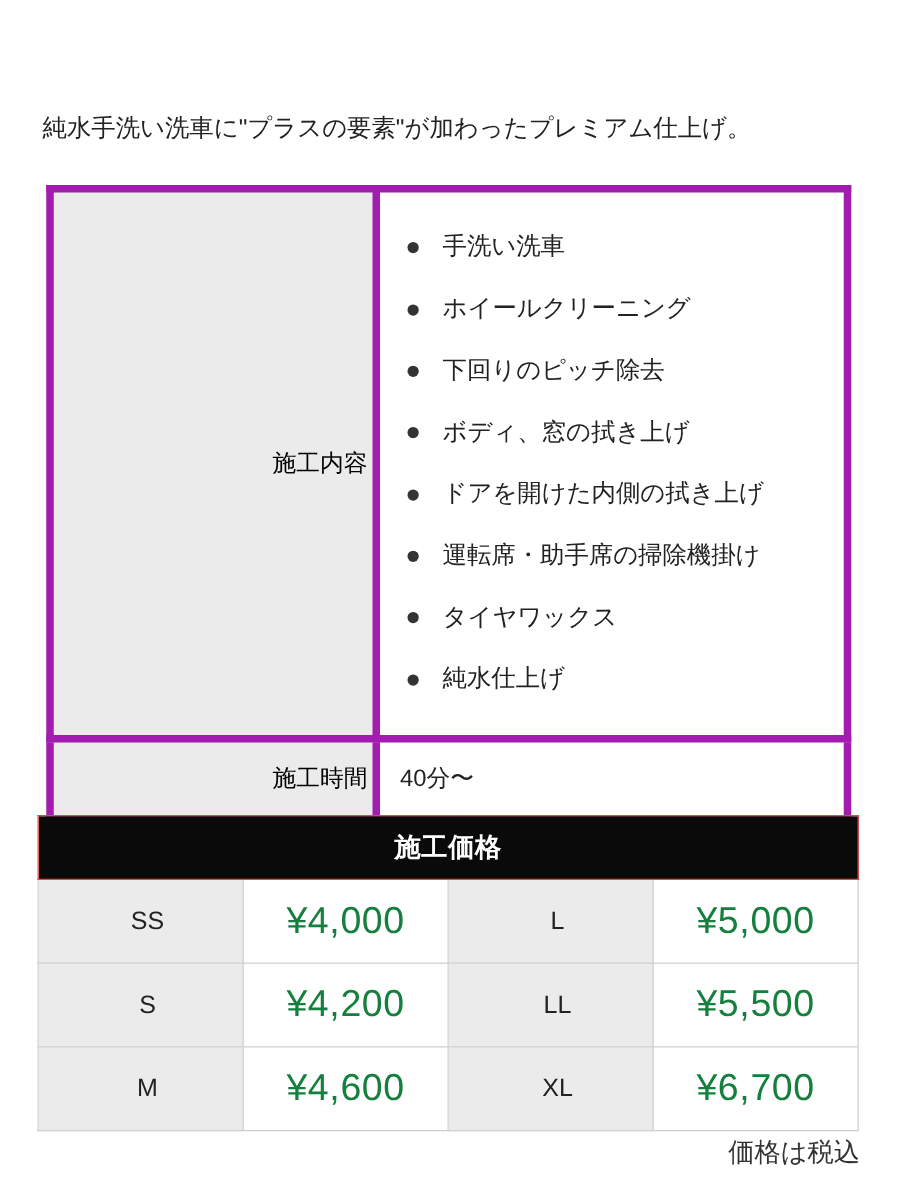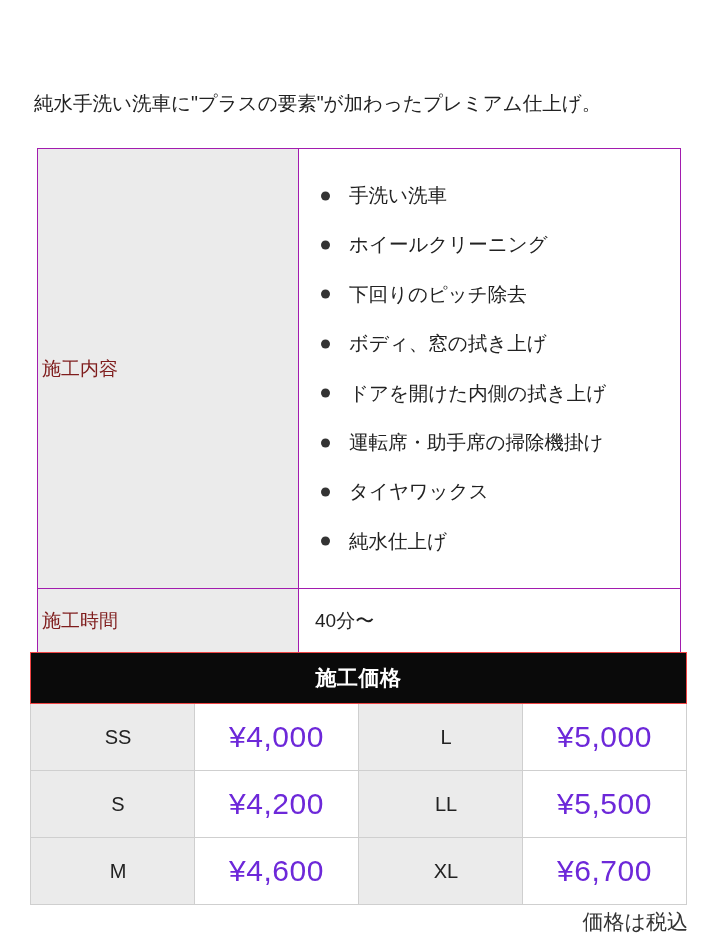--- a/index.html
+++ b/index.html
@@ -58,30 +58,30 @@
   
   .spec-table {
     position: absolute;
     left: 37px;
     top: 148px;
     width: 644px;
     border-collapse: collapse;
     table-layout: fixed;
   }
   .spec-table td {
-    border: 1px solid #a21caf;
+    border: 6px solid #a21caf;
     vertical-align: middle;
     box-sizing: border-box;
   }
   .spec-table td.label {
     width: 261px;
     background: #ebebeb;
-    text-align: left;
+    text-align: right;
     font-size: 19px;
-    color: #7f1d1d;
+    color: #000000;
     padding: 6px 4px;
   }
   .spec-table td.value {
     background: #ffffff;
     padding: 12px 0 12px 16px;
     font-size: 19px;
     color: #222222;
   }
   .spec-table tr.row-contents td.label {
     height: 440px;
@@ -152,21 +152,21 @@
     text-align: center;
     font-size: 20px;
     color: #222222;
     padding-left: 12px;
   }
   .price-table td.amount {
     width: 204px;
     background: #ffffff;
     text-align: center;
     font-size: 30px;
-    color: #6d28d9;
+    color: #15803d;
     letter-spacing: 0.5px;
   }
 
   
   .footnote {
     position: absolute;
     right: 30px;
     top: 908px;
     font-size: 21px;
     color: #333333;

